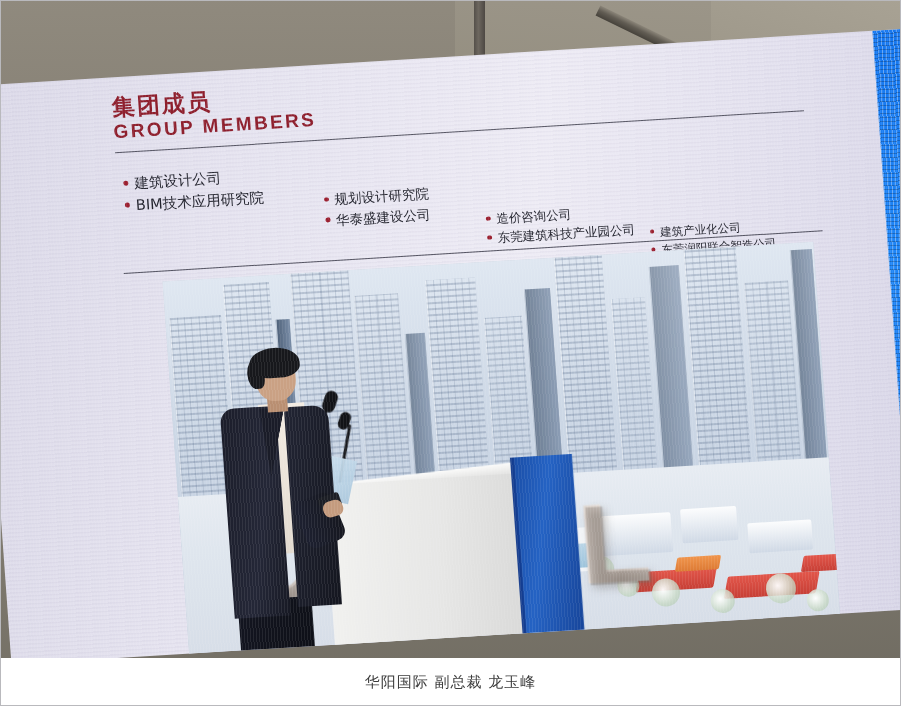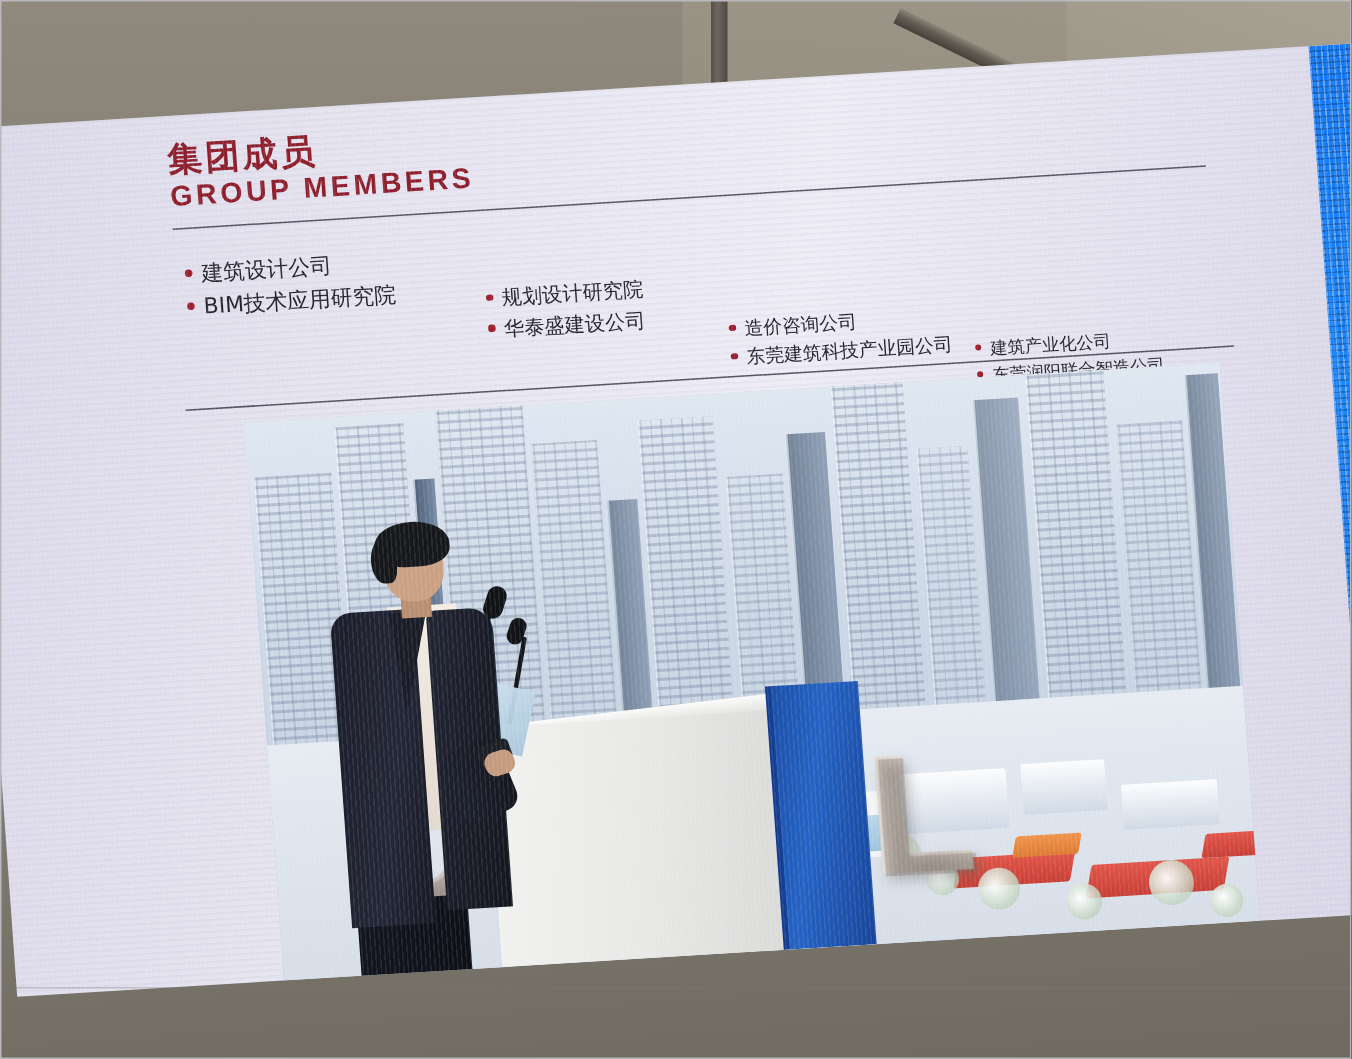--- a/index.html
+++ b/index.html
@@ -605,15 +605,18 @@
           </div>
         </div>
 
       </div>
 
       <div class="led-blue"></div>
     </div>
   </div>
 
   <div class="frame-line"></div>
+  <div class="caption-bar">
+    <span class="caption-text">华阳国际 副总裁 龙玉峰</span>
+  </div>
 
   <div class="outer-frame"></div>
 </div>
 
 </body></html>

